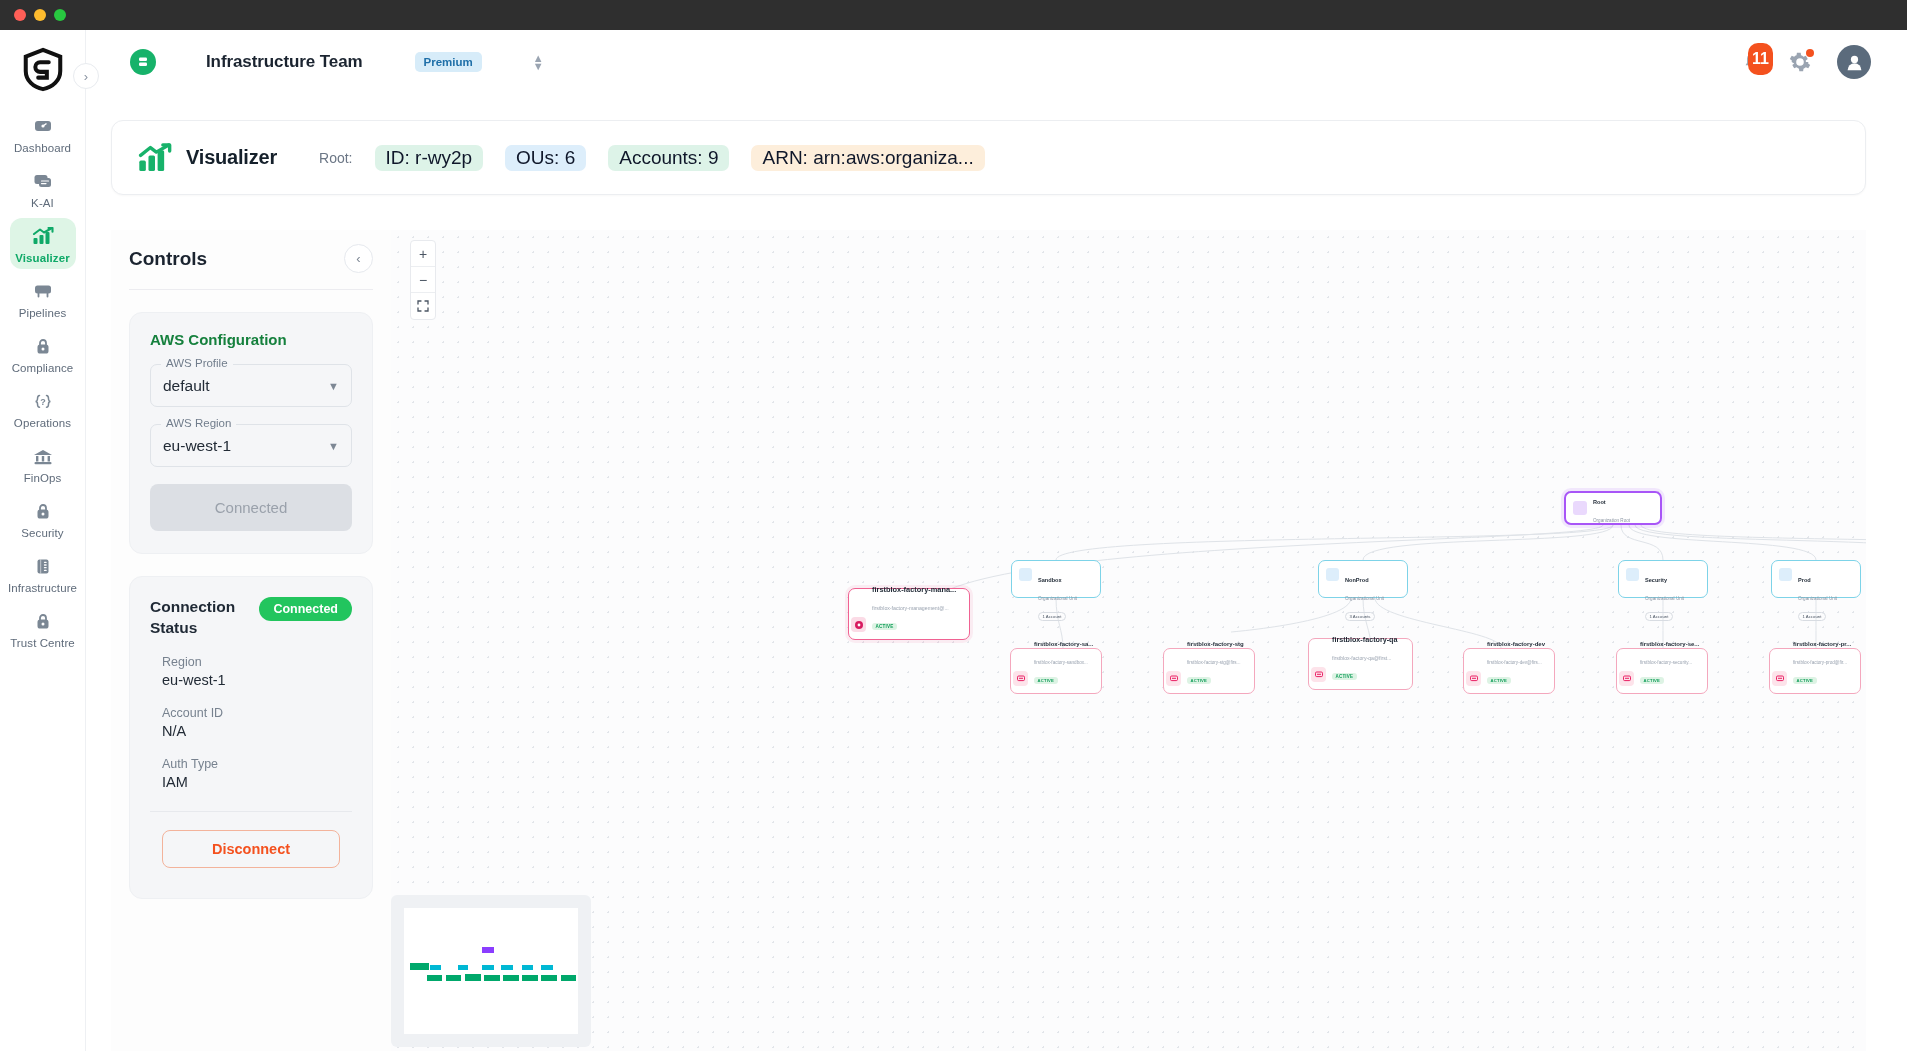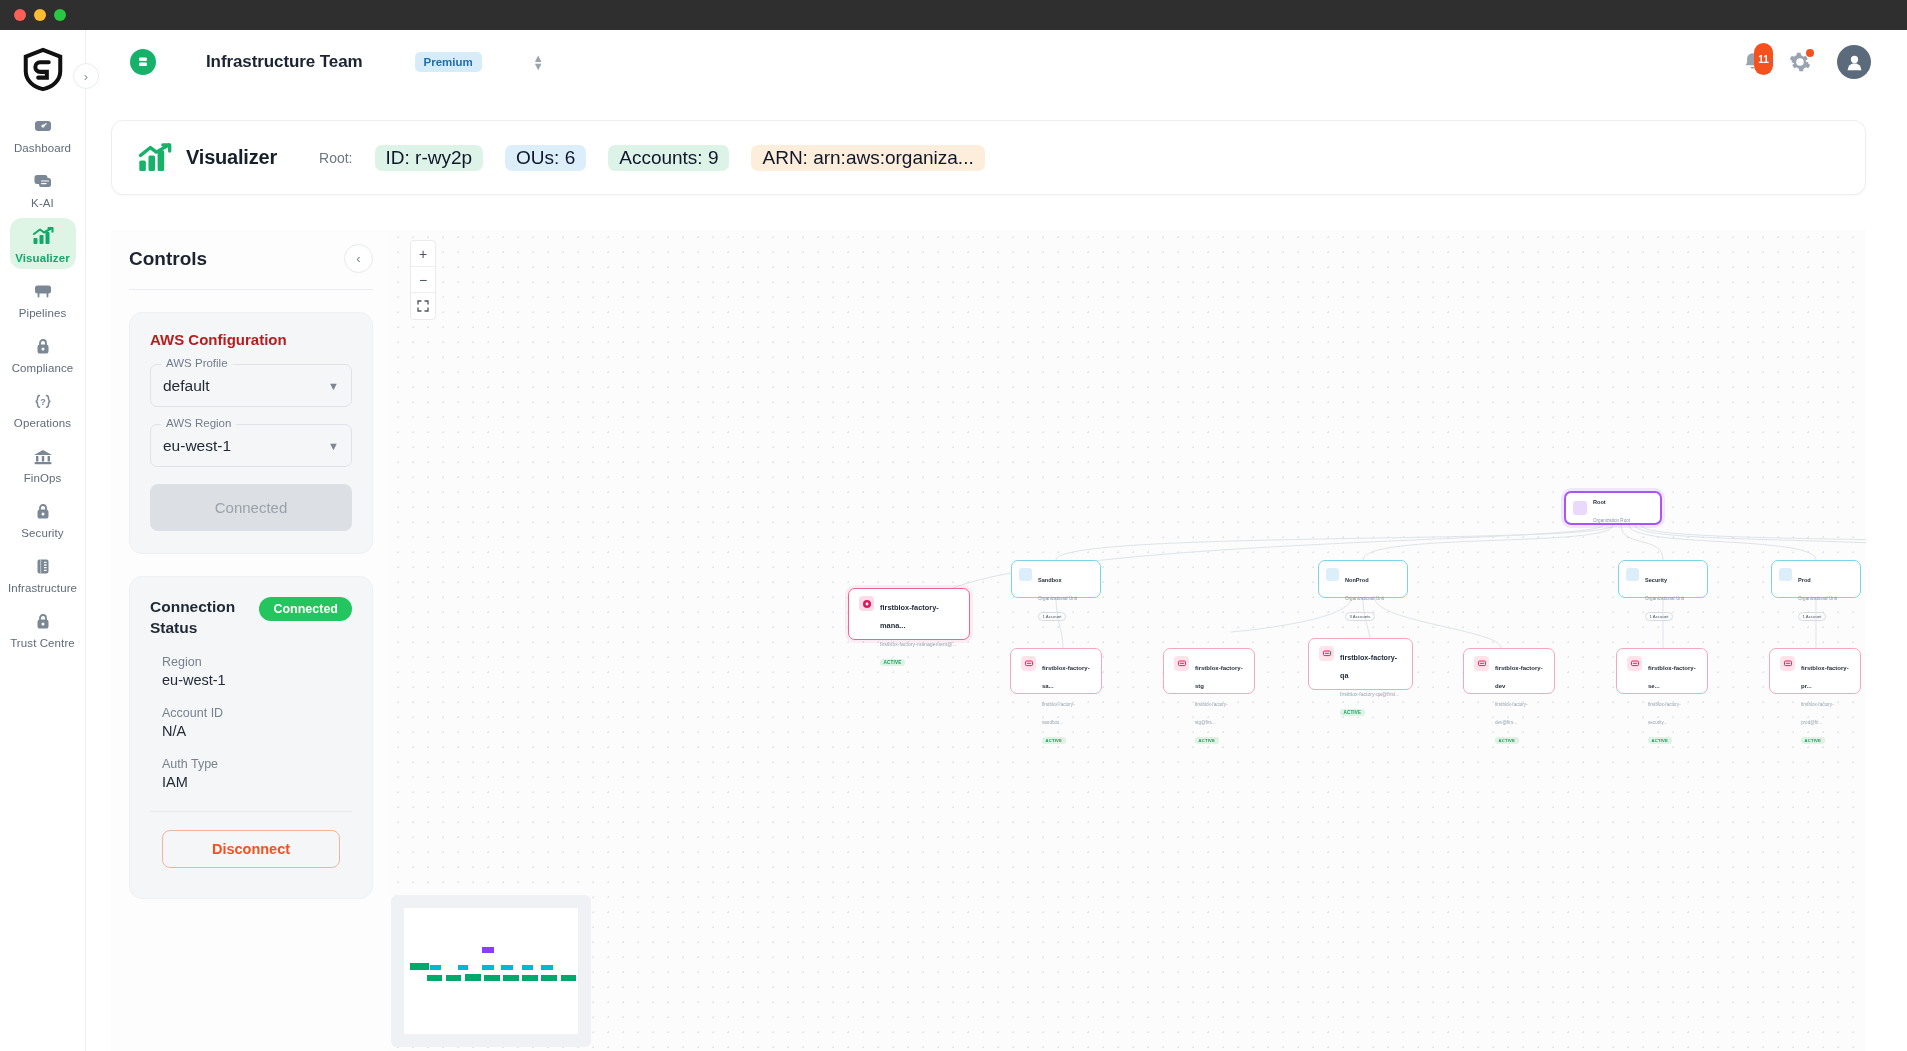--- a/index.html
+++ b/index.html
@@ -66,21 +66,21 @@
   #org-name { font-size: 17px; font-weight: 700; color: #1b2430; letter-spacing: -.1px; }
   #plan-badge {
     margin-left: 13px; background: #d7ecf9; color: #1f6fa8;
     font-size: 11.5px; font-weight: 700; border-radius: 5px; padding: 4px 9px;
   }
   #org-switch { margin-left: 12px; color: #9aa4b1; font-size: 11px; line-height: 8px; cursor: pointer; }
   #topbar-right { margin-left: auto; display: flex; align-items: center; gap: 26px; }
   .tb-icon { position: relative; color: #9aa4b1; cursor: pointer; display:flex; }
   #notif-badge {
     position: absolute; top: -8px; right: -10px; min-width: 19px; height: 19px;
-    background: #f4511e; color: #fff; font-size: 10px; font-weight: 700;
+    background: #f4511e; color: #fff; font-size: 16px; font-weight: 700;
     border-radius: 10px; display: flex; align-items: center; justify-content: center;
     padding: 16px 4px;
   }
   #gear-dot {
     position: absolute; top: -2px; right: -3px; width: 8px; height: 8px;
     border-radius: 50%; background: #f4511e;
   }
   #user-avatar {
     width: 34px; height: 34px; border-radius: 50%; background: #5b6b7c;
     display: flex; align-items: center; justify-content: center; cursor: pointer;
@@ -120,21 +120,21 @@
     width: 29px; height: 29px; border-radius: 50%; background: #fff;
     border: 1px solid #e6e9ee; color: #7d8794; font-size: 13px;
     display: flex; align-items: center; justify-content: center; cursor: pointer;
   }
   #controls-rule { margin: 16px 18px 0 18px; height: 1px; background: #ececf0; }
 
   .card {
     margin: 22px 18px 0 18px; background: #f5f6f8;
     border: 1px solid #eef0f3; border-radius: 13px; padding: 18px 20px 22px;
   }
-  .card-title { font-size: 15px; font-weight: 600; color: #b91c1c; margin-bottom: 16px; }
+  .card-title { font-size: 15px; font-weight: 600; color: #15803d; margin-bottom: 16px; }
 
   .field {
     position: relative; border: 1px solid #dfe3e8; border-radius: 7px;
     height: 43px; display: flex; align-items: center;
     padding: 0 12px; margin-bottom: 17px; background: transparent; cursor: pointer;
   }
   .field-label {
     position: absolute; top: -8px; left: 10px; padding: 0 5px;
     background: #f5f6f8; font-size: 11.5px; color: #717d8c;
   }
@@ -202,21 +202,21 @@
   .ou-ico { width: 13px; height: 13px; border-radius: 3px; background: #ddeefb; flex: none; margin-right: 6px; }
   .ou-name { font-size: 5.6px; font-weight: 700; color: #1f2935; line-height: 1.3; }
   .ou-sub { font-size: 4.6px; color: #8b95a3; line-height: 1.5; }
   .ou-chip {
     display: inline-block; margin-top: 2px; font-size: 4.3px; color: #4b5563;
     border: .6px solid #d8dce2; border-radius: 5px; padding: 1.2px 3.5px;
   }
 
   .node-acct {
     width: 92px; height: 46px; border: 1.4px solid #f4a7bd;
-    display: flex; align-items: flex-start; padding: 7px 10px;
+    display: flex; align-items: flex-end; padding: 7px 2px;
   }
   .acct-ico {
     width: 15px; height: 15px; border-radius: 4px; background: #fde3ea;
     flex: none; margin-right: 6px; display: flex; align-items: center; justify-content: center;
   }
   .acct-name { font-size: 6px; font-weight: 700; color: #1f2935; line-height: 1.3; }
   .acct-sub { font-size: 4.6px; color: #9aa3b0; line-height: 1.6; }
   .acct-badge {
     display: inline-block; margin-top: 2px; font-size: 4.2px; font-weight: 700;
     color: #0f9d58; background: #ddf3e4; border-radius: 3px; padding: 1.3px 3.5px;

